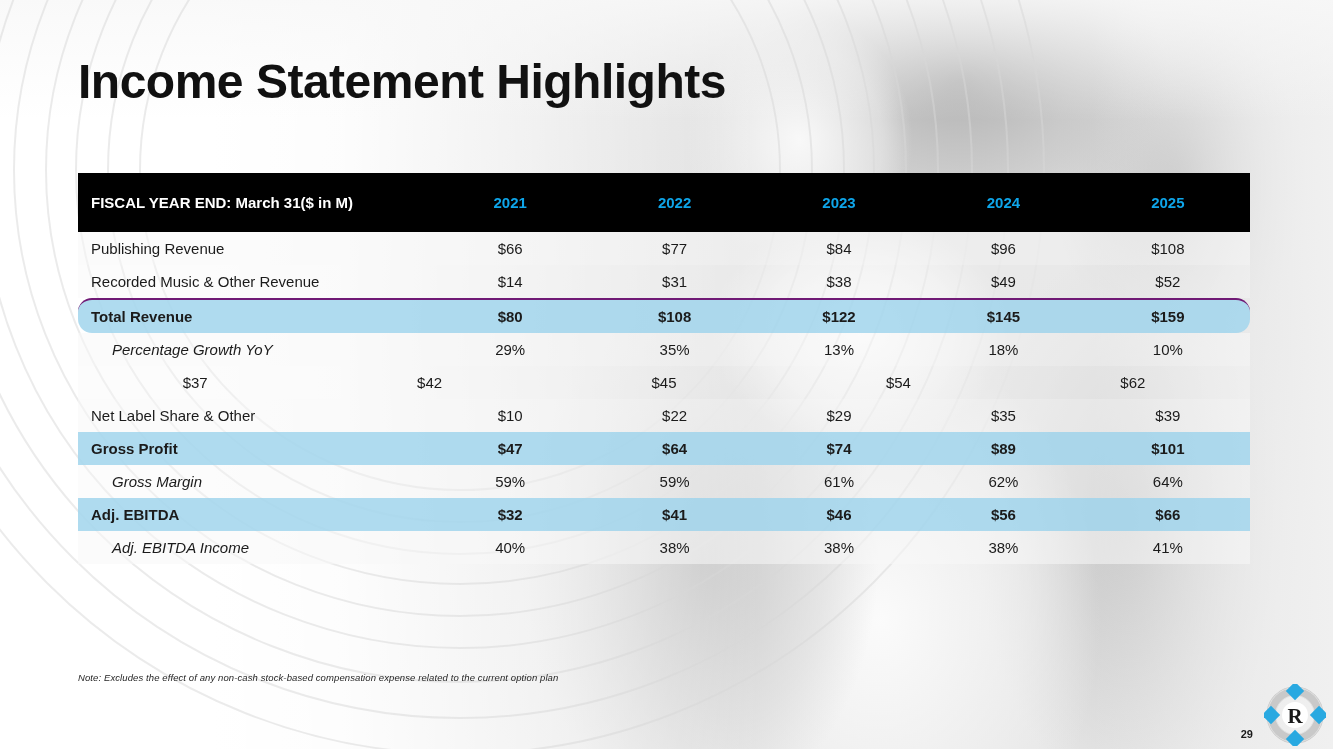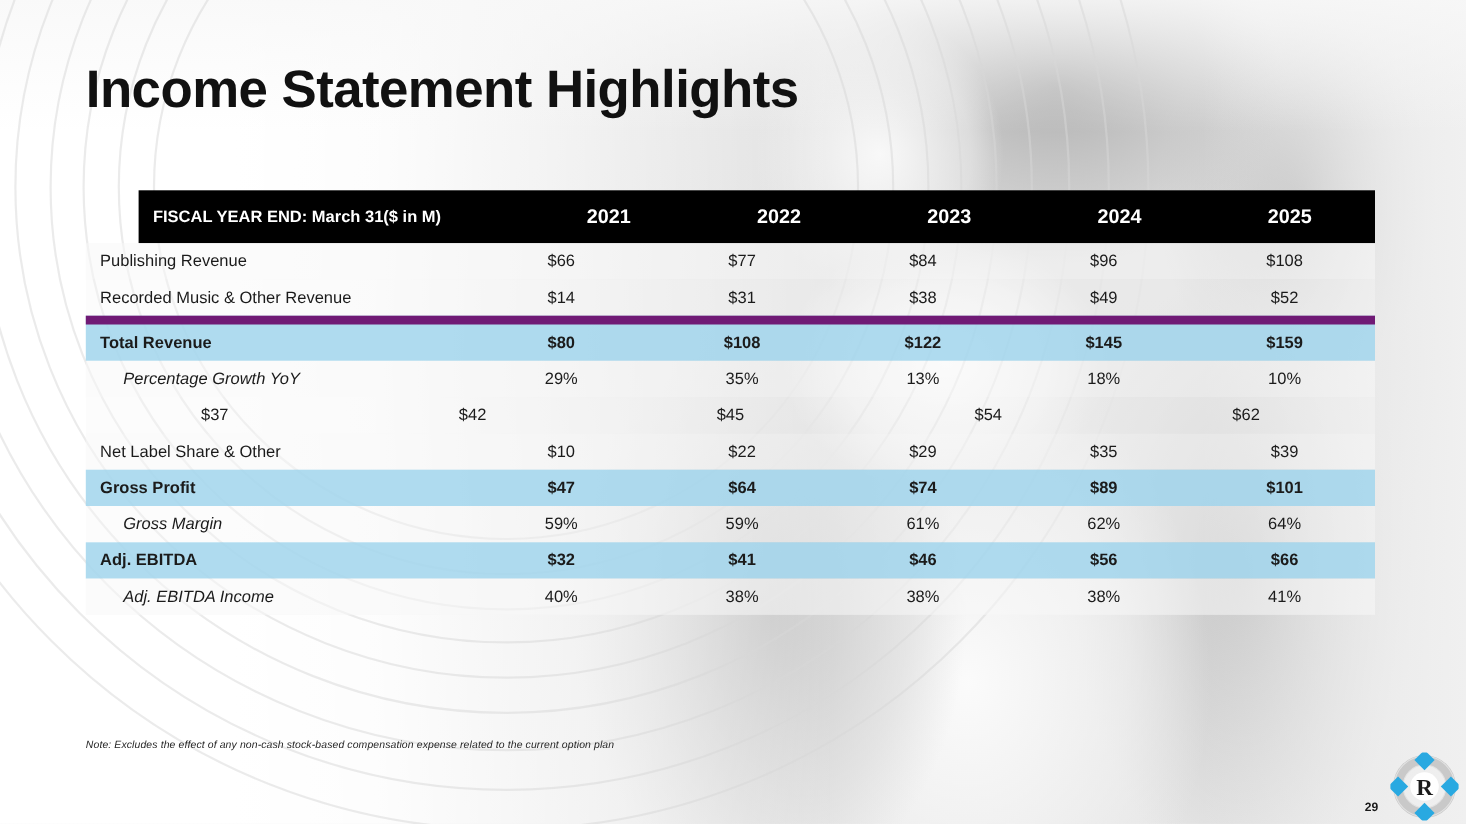--- a/index.html
+++ b/index.html
@@ -72,32 +72,32 @@
   }
   .row .lbl{
     flex:0 0 350px;padding-left:13px;box-sizing:border-box;
     font-size:15px;color:#1b1b1b;white-space:nowrap;
   }
   .row .cell{
     flex:1 1 0;text-align:center;font-size:15px;color:#1b1b1b;
   }
 
   .row.head{
-    height:48px;background:#000000;margin-left:48px;
+    height:59px;background:#000000;
   }
   .row.head .lbl{font-size:15px;font-weight:bold;color:#ffffff;padding-left:13px;}
-  .row.head .cell{font-size:18px;font-weight:bold;color:#ffffff;}
+  .row.head .cell{font-size:15px;font-weight:bold;color:#0ea5e9;}
 
   .row.plain{background:rgba(247,247,247,0.55);}
   .row.plain.alt{background:rgba(247,247,247,0.40);}
   .row.hl{background:rgba(164,214,237,0.88);}
   .row.hl .lbl,.row.hl .cell{font-weight:bold;}
   .row.sub .lbl{font-style:italic;padding-left:34px;}
   .row.sub .cell{}
-  .row.topline{border-top:8px solid #701a75;}
+  .row.topline{border-top:2px solid #701a75;border-radius:14px;}
 
   
   .note{
     position:absolute;left:78px;top:672px;
     font-size:9.5px;font-style:italic;color:#262626;white-space:nowrap;
     letter-spacing:.1px;
   }
 
   
   .pageno{

